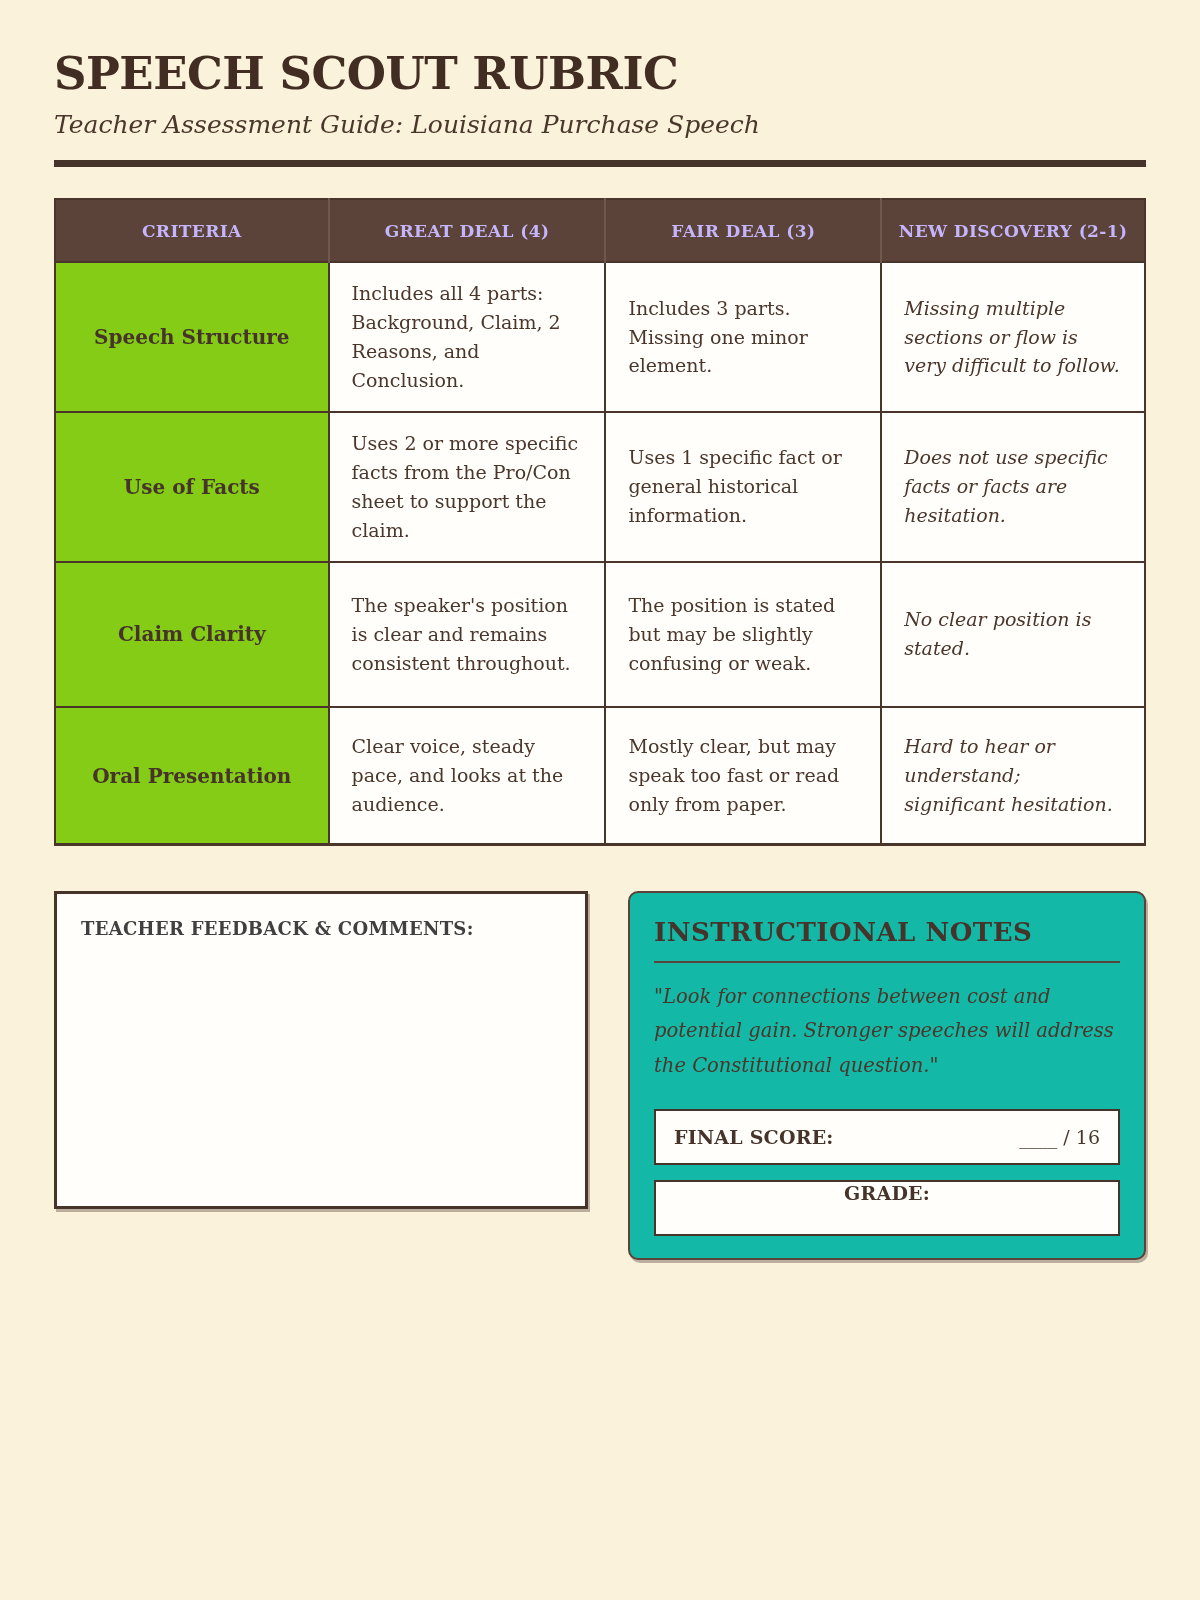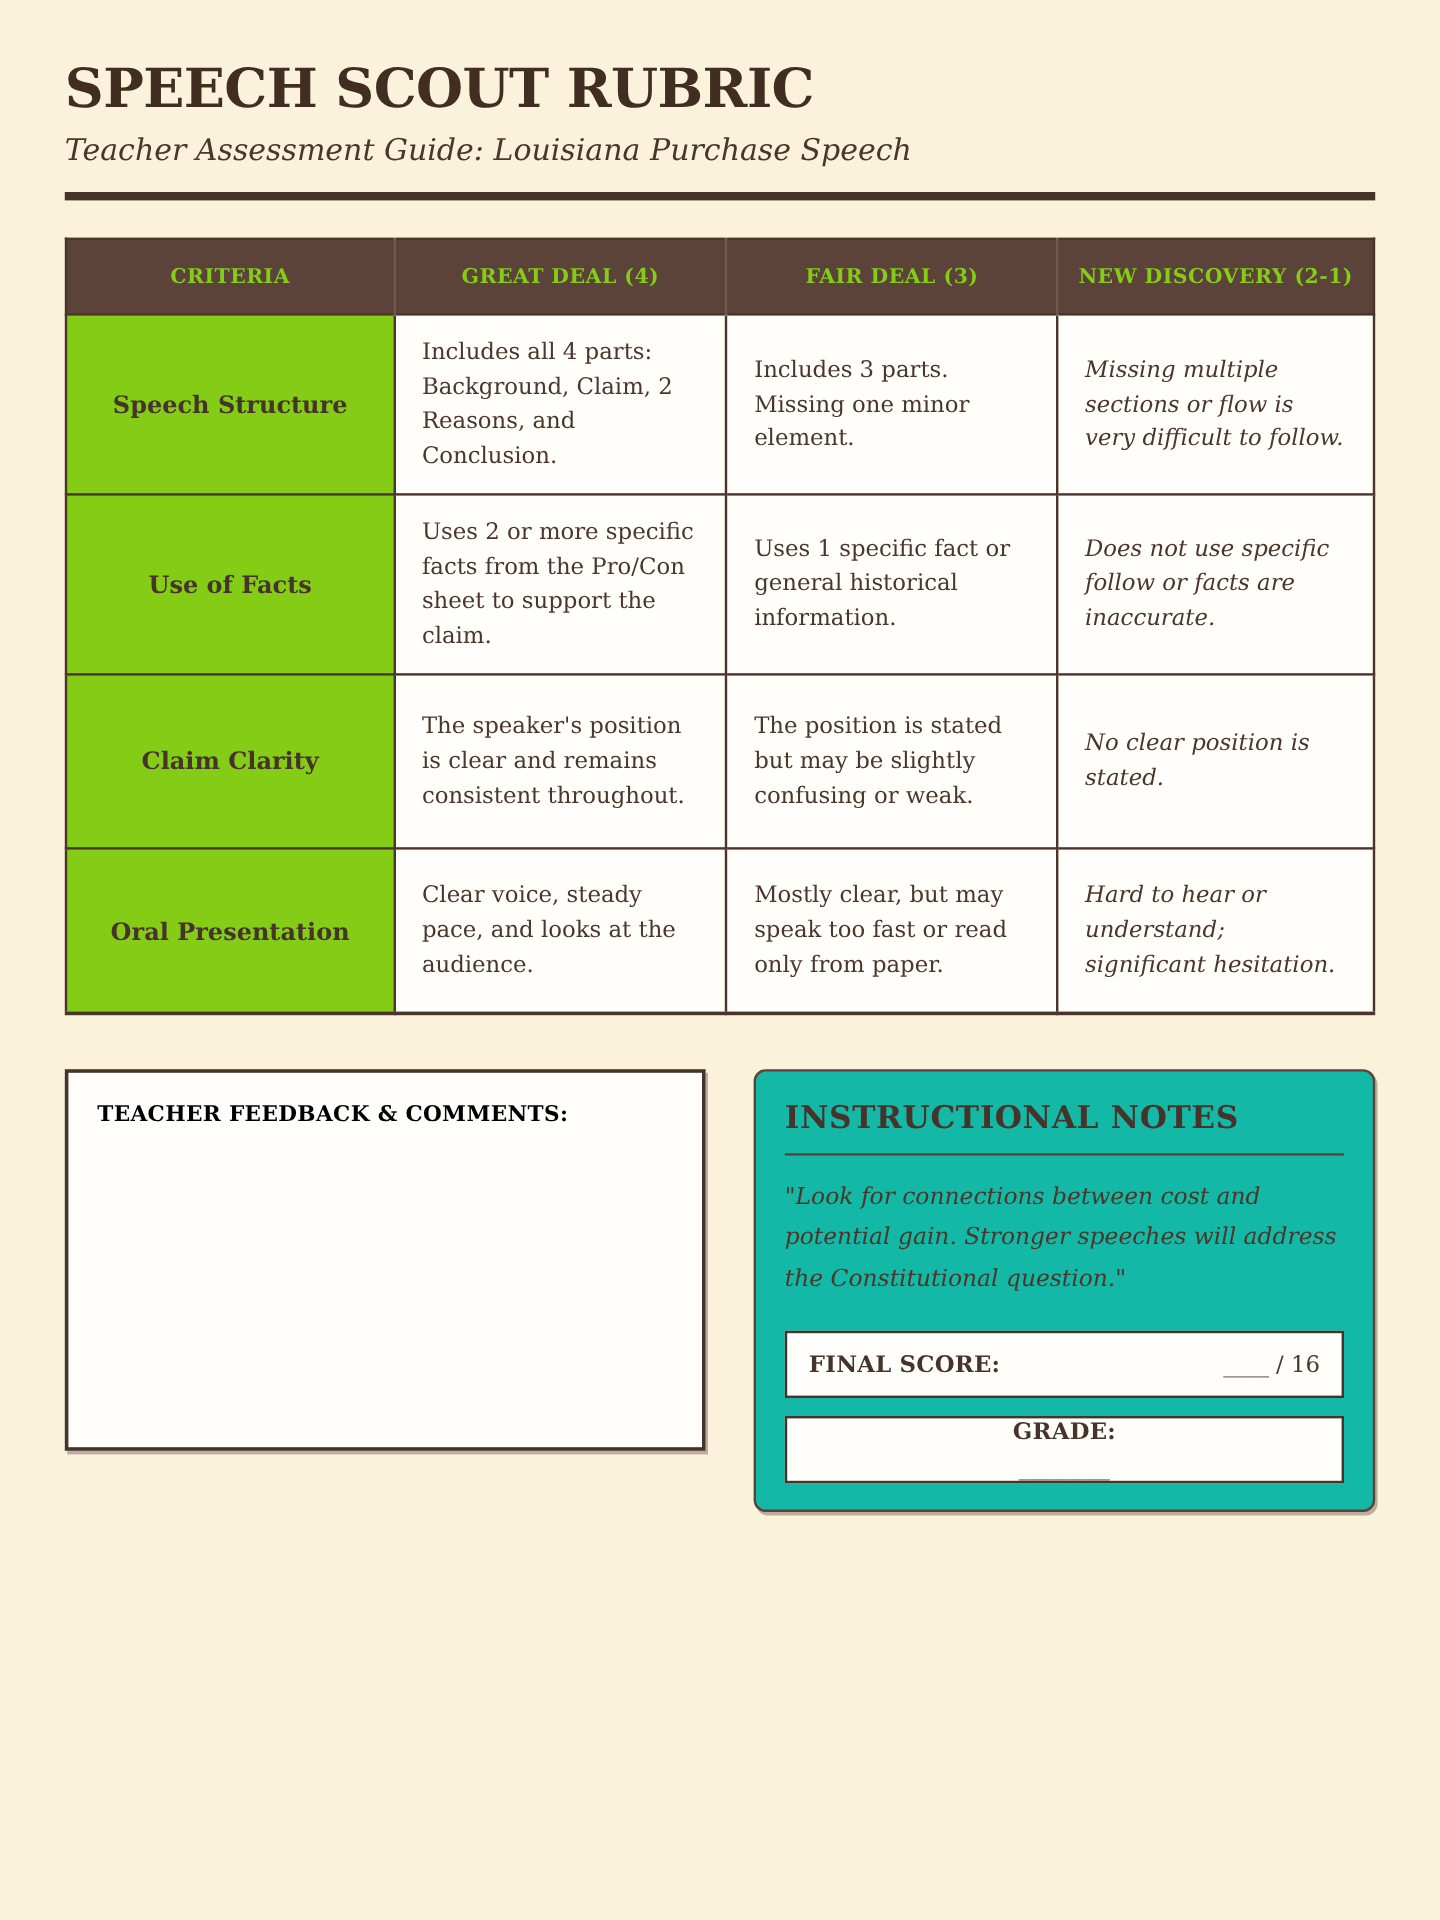--- a/index.html
+++ b/index.html
@@ -39,21 +39,21 @@
   table.rubric {
     width: 100%;
     margin-top: 31px;
     border-collapse: collapse;
     table-layout: fixed;
     border: 2px solid #4a352b;
     border-bottom-width: 3px;
   }
   table.rubric thead th {
     background: #5c4339;
-    color: #84cc16;
+    color: #c4b5fd;
     font-size: 17px;
     font-weight: bold;
     letter-spacing: 0.4px;
     height: 63px;
     text-align: center;
     vertical-align: middle;
     border-left: 2px solid #6f584c;
     padding: 4px 8px;
   }
   table.rubric thead th:first-child { border-left: none; }
@@ -95,21 +95,21 @@
     border: 3px solid #46332a;
     box-shadow: 2px 3px 0 rgba(70, 50, 40, 0.35);
     padding: 24px;
     display: flex;
     flex-direction: column;
   }
   .feedback-label {
     font-size: 18px;
     font-weight: bold;
     letter-spacing: 0.3px;
-    color: #000000;
+    color: #404040;
   }
   .feedback-area { flex: 1; }
   .notes-panel {
     flex: 1;
     min-height: 352px;
     background: #14b8a6;
     border: 2px solid #5c4339;
     border-radius: 10px;
     box-shadow: 2px 3px 0 rgba(70, 50, 40, 0.35);
     padding: 24px 24px 22px 24px;
@@ -174,21 +174,21 @@
       <tr class="row-1">
         <th class="criteria-cell">Speech Structure</th>
         <td>Includes all 4 parts: Background, Claim, 2 Reasons, and Conclusion.</td>
         <td>Includes 3 parts. Missing one minor element.</td>
         <td class="lowest">Missing multiple sections or flow is very difficult to follow.</td>
       </tr>
       <tr class="row-2">
         <th class="criteria-cell">Use of Facts</th>
         <td>Uses 2 or more specific facts from the Pro/Con sheet to support the claim.</td>
         <td>Uses 1 specific fact or general historical information.</td>
-        <td class="lowest">Does not use specific follow or facts are inaccurate.</td>
+        <td class="lowest">Does not use specific facts or facts are hesitation.</td>
       </tr>
       <tr class="row-3">
         <th class="criteria-cell">Claim Clarity</th>
         <td>The speaker's position is clear and remains consistent throughout.</td>
         <td>The position is stated but may be slightly confusing or weak.</td>
         <td class="lowest">No clear position is stated.</td>
       </tr>
       <tr class="row-4">
         <th class="criteria-cell">Oral Presentation</th>
         <td>Clear voice, steady pace, and looks at the audience.</td>

